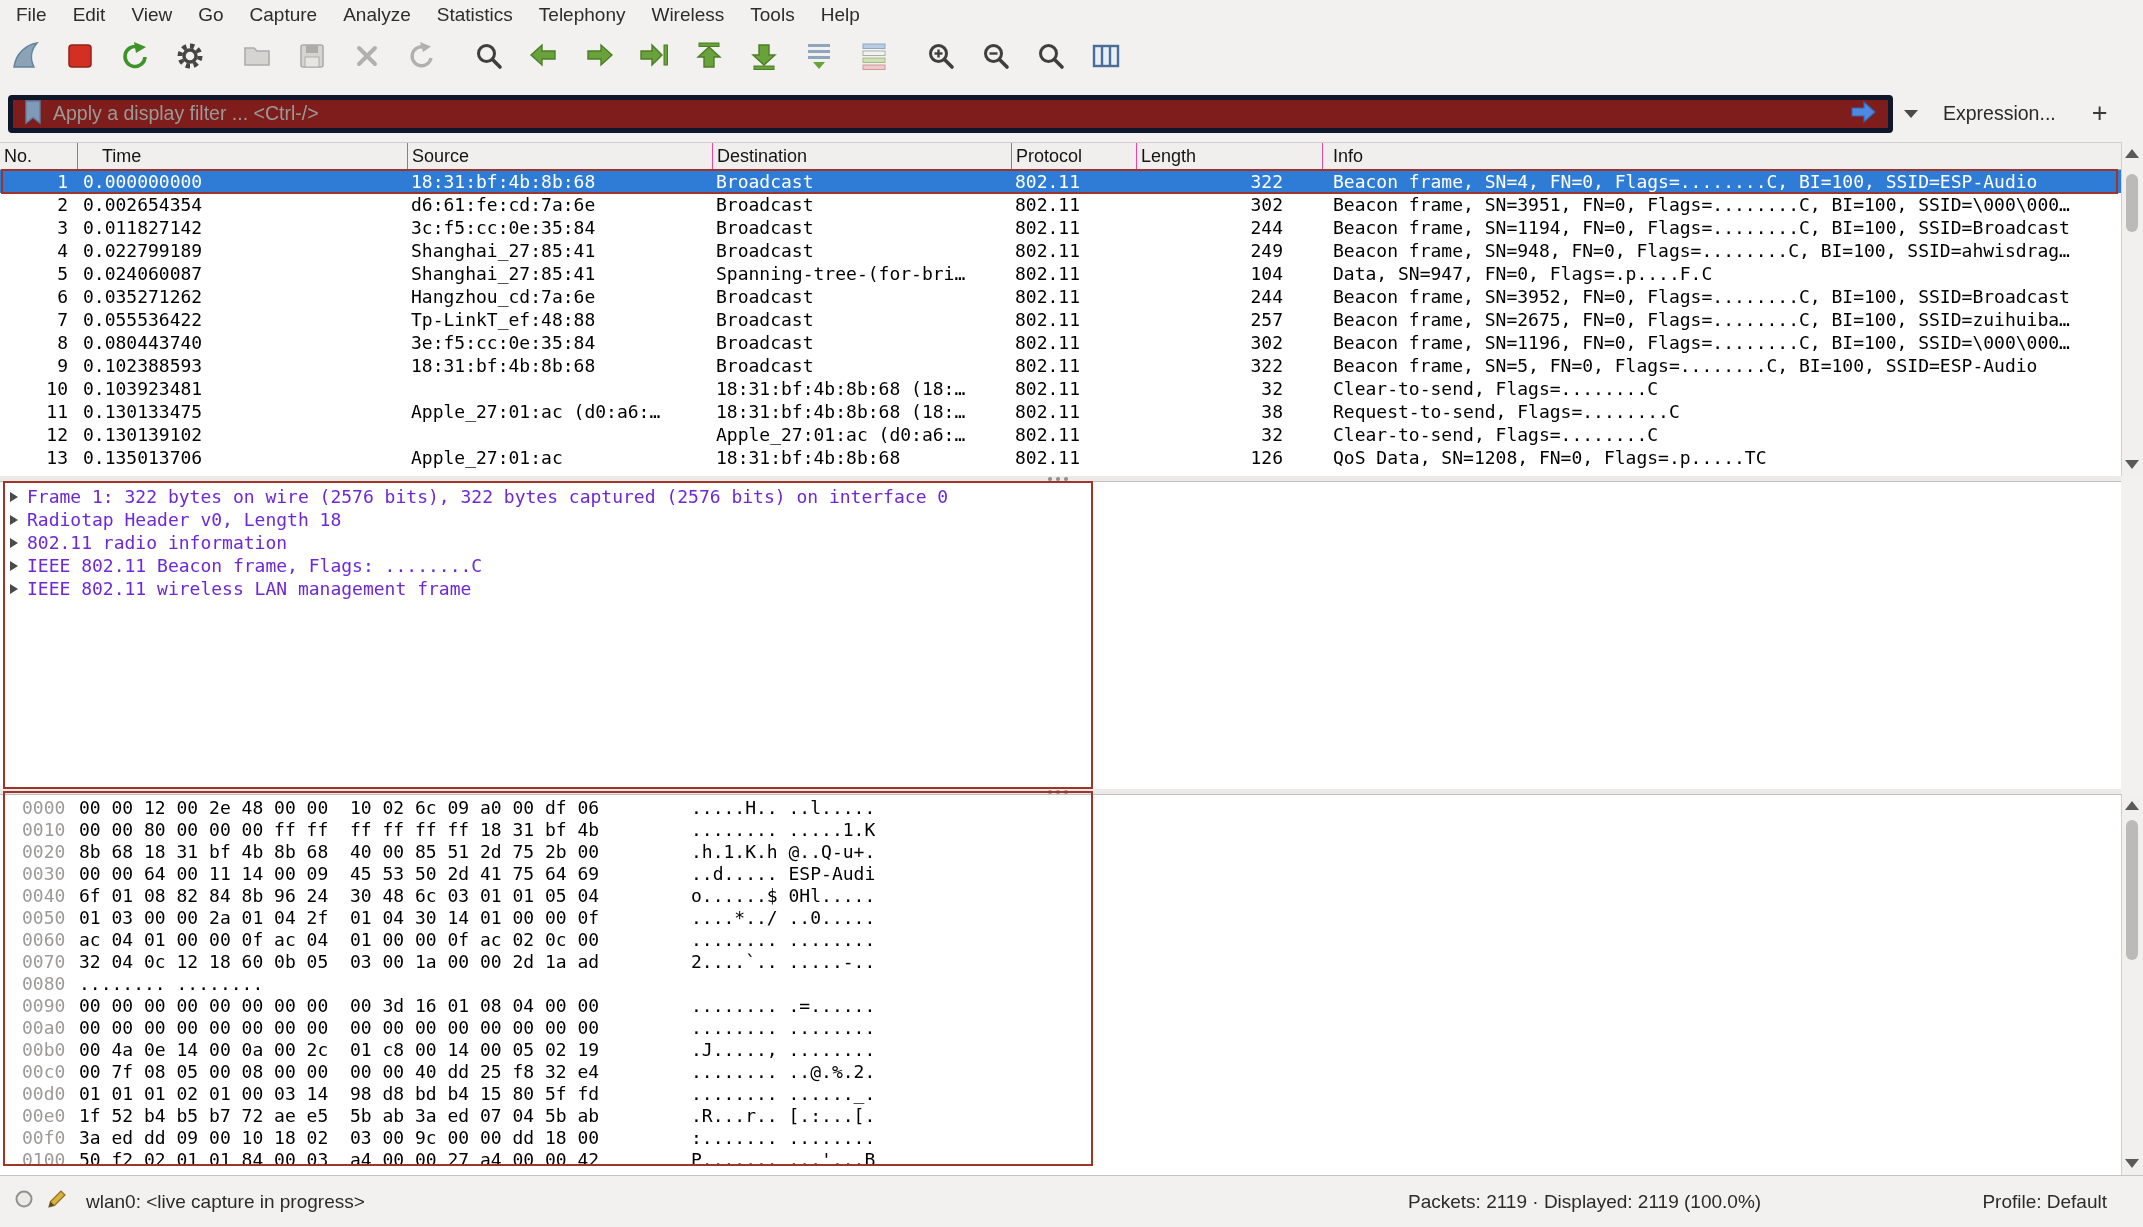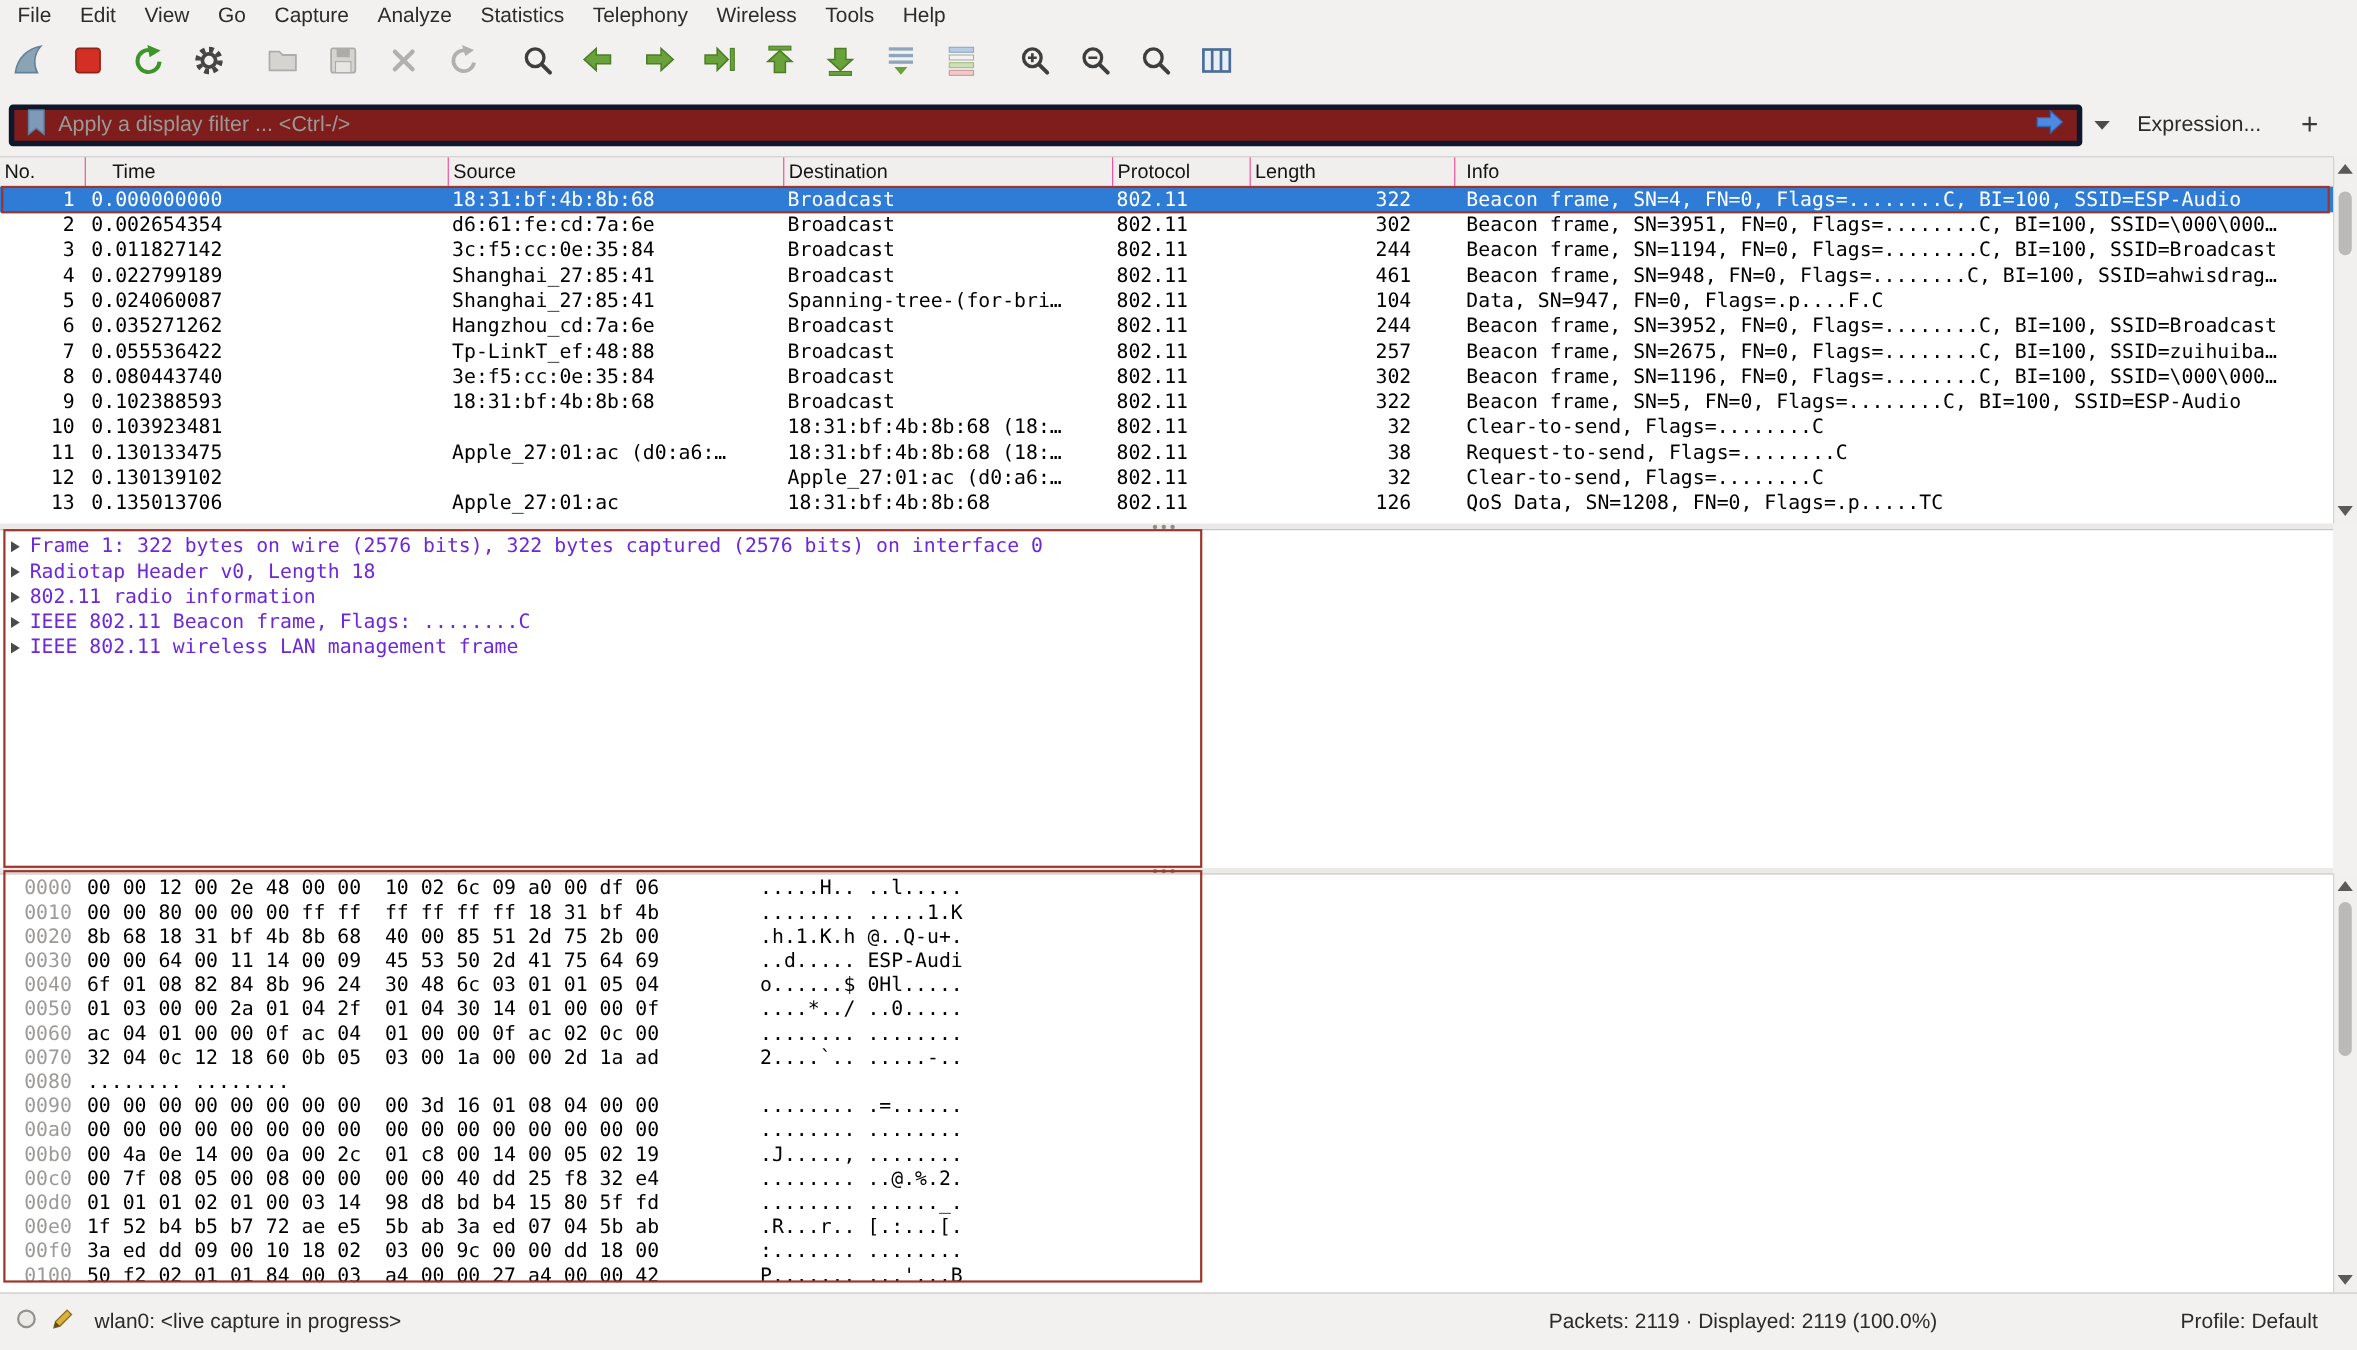--- a/index.html
+++ b/index.html
@@ -312,21 +312,21 @@
         <div class="pcell c-proto">802.11</div>
         <div class="pcell c-len">244</div>
         <div class="pcell c-info">Beacon frame, SN=1194, FN=0, Flags=........C, BI=100, SSID=Broadcast</div>
       </div>
       <div class="prow">
         <div class="pcell c-no">4</div>
         <div class="pcell c-time">0.022799189</div>
         <div class="pcell c-src">Shanghai_27:85:41</div>
         <div class="pcell c-dst">Broadcast</div>
         <div class="pcell c-proto">802.11</div>
-        <div class="pcell c-len">461</div>
+        <div class="pcell c-len">249</div>
         <div class="pcell c-info">Beacon frame, SN=948, FN=0, Flags=........C, BI=100, SSID=ahwisdrag…</div>
       </div>
       <div class="prow">
         <div class="pcell c-no">5</div>
         <div class="pcell c-time">0.024060087</div>
         <div class="pcell c-src">Shanghai_27:85:41</div>
         <div class="pcell c-dst">Spanning-tree-(for-bri…</div>
         <div class="pcell c-proto">802.11</div>
         <div class="pcell c-len">104</div>
         <div class="pcell c-info">Data, SN=947, FN=0, Flags=.p....F.C</div>

